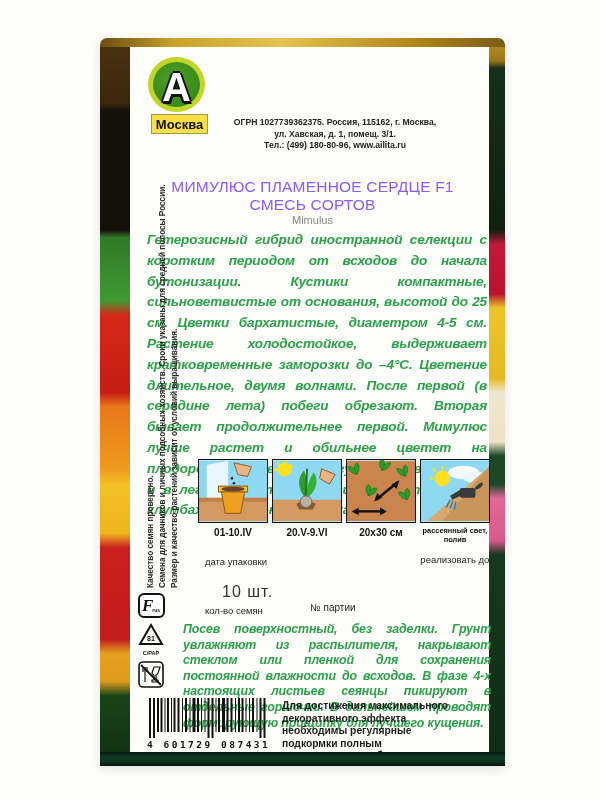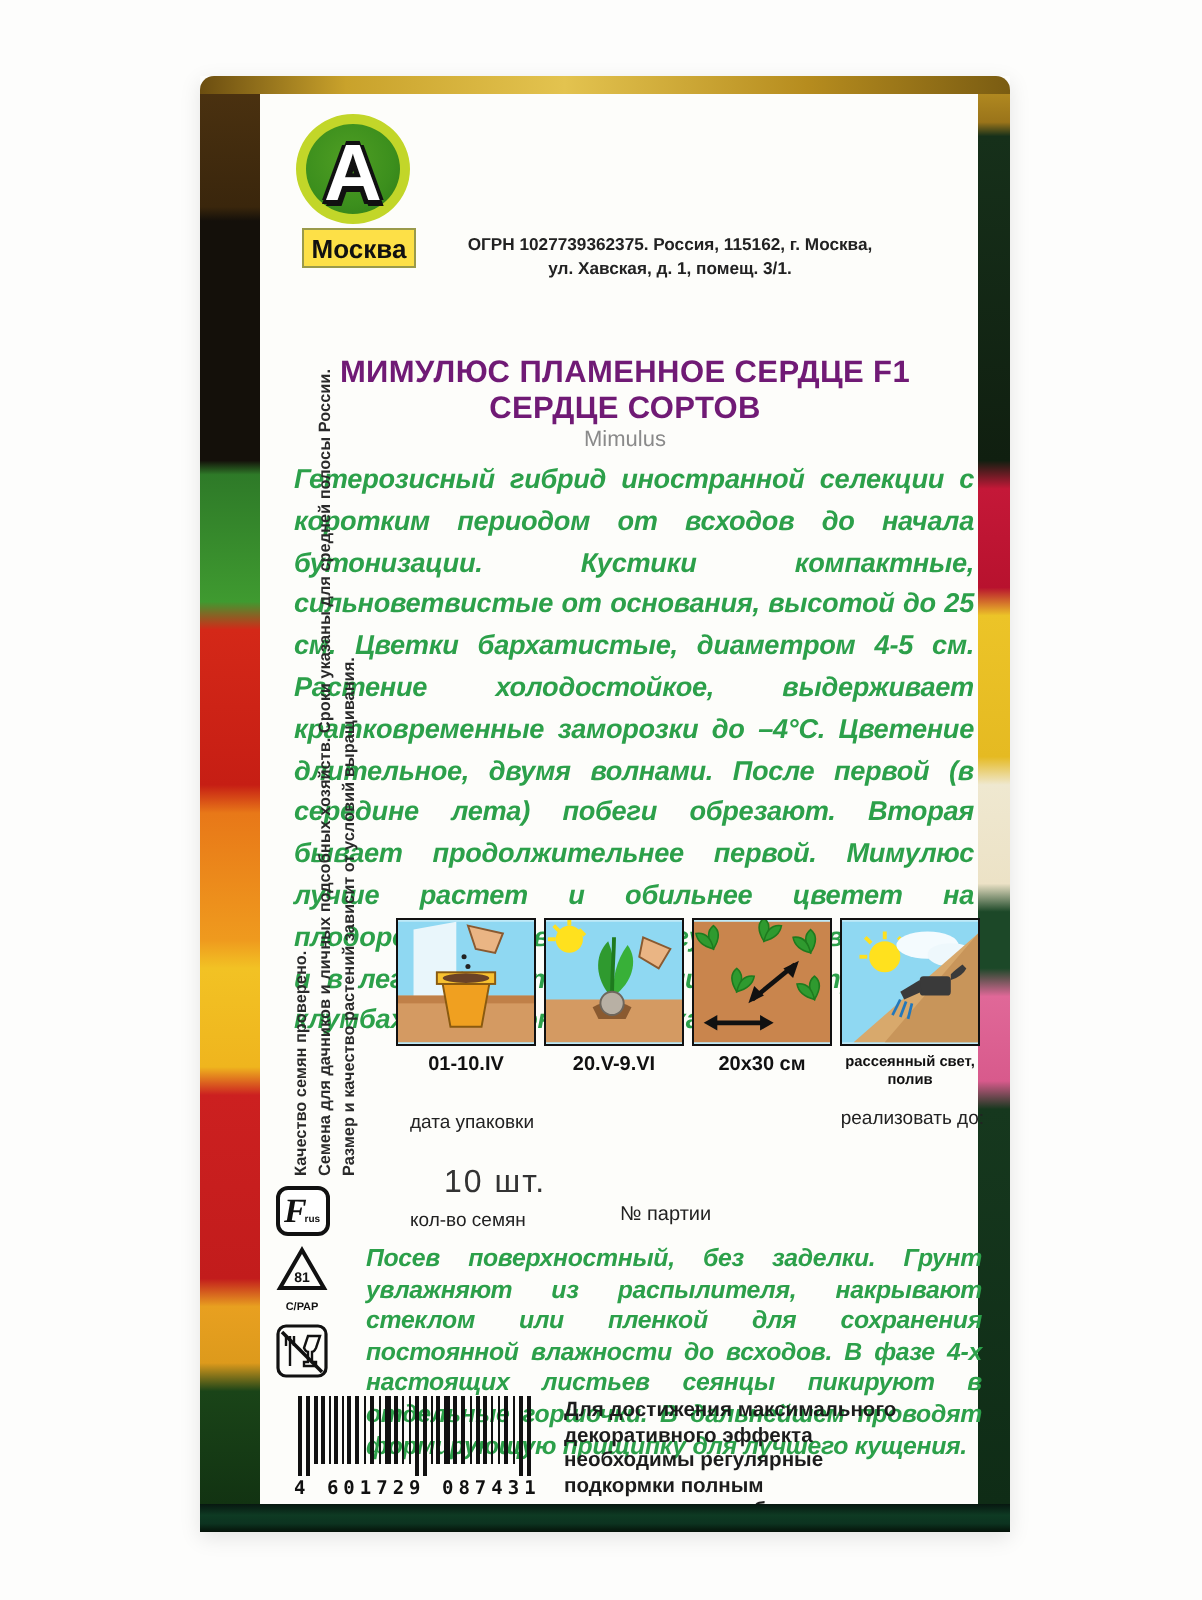--- a/index.html
+++ b/index.html
@@ -44,21 +44,21 @@
   .logo-letter{color:#ffffff;font-weight:bold;font-size:40px;line-height:40px;margin-top:4px;
       text-shadow:-2px 0 #111,2px 0 #111,0 -2px #111,0 3px #111,2px 3px #111,-2px 2px #111;}
   .logo-city{position:absolute;left:21px;top:67px;width:57px;height:20px;background:#fde047;
       border:1px solid #9a9a4a;box-sizing:border-box;display:flex;align-items:center;justify-content:center;
       font-size:13px;font-weight:bold;color:#111;}
 
   .mfr{position:absolute;left:85px;top:70px;width:240px;text-align:center;
        font-size:8.6px;line-height:11.5px;font-weight:bold;color:#222;}
 
   .title{position:absolute;left:10px;top:131px;width:345px;text-align:center;
-         font-size:15.5px;line-height:17.5px;font-weight:bold;color:#701a75;letter-spacing:.2px;}
+         font-size:15.5px;line-height:17.5px;font-weight:normal;color:#8b5cf6;letter-spacing:.2px;}
   .latin{position:absolute;left:10px;top:167px;width:345px;text-align:center;
          font-size:11px;color:#8a8a8a;}
 
   .desc{position:absolute;left:17px;top:183px;width:340px;margin:0;text-align:justify;
         font-size:13.6px;line-height:20.8px;font-weight:bold;font-style:italic;
         color:#2ca04a;letter-spacing:-0.15px;}
 
   
   .pictos{position:absolute;left:68px;top:412px;width:294px;display:flex;gap:4px;}
   .picto{width:70px;}
@@ -112,25 +112,26 @@
     <div class="card">
 
       <div class="logo-circle">
         <span class="logo-letter">А</span>
       </div>
       <div class="logo-city">Москва</div>
 
       <div class="mfr">
         <div>ОГРН 1027739362375. Россия, 115162, г. Москва,</div>
         <div>ул. Хавская, д. 1, помещ. 3/1.</div>
+        <div>Тел.: (499) 180-80-96,  www.ailita.ru</div>
       </div>
 
       <div class="title">
         <div>МИМУЛЮС ПЛАМЕННОЕ СЕРДЦЕ F1</div>
-        <div>СЕРДЦЕ СОРТОВ</div>
+        <div>СМЕСЬ СОРТОВ</div>
       </div>
       <div class="latin">Mimulus</div>
 
       <p class="desc">Гетерозисный гибрид иностранной селекции с коротким периодом от всходов до начала бутонизации. Кустики компактные, сильноветвистые от основания, высотой до 25 см. Цветки бархатистые, диаметром 4-5 см. Растение холодостойкое, выдерживает кратковременные заморозки до –4°С. Цветение длительное, двумя волнами. После первой (в середине лета) побеги обрезают. Вторая бывает продолжительнее первой. Мимулюс лучше растет и обильнее цветет на плодородных почвах при регулярном увлажнении и в легкой полутени. Отлично смотрится на клумбах и в балконных ящиках.</p>
 
       <div class="pictos">
         <div class="picto">
           <div class="box">
             <svg viewBox="0 0 70 62">
               <rect x="0" y="0" width="70" height="62" fill="#8fd8f2"></rect>

